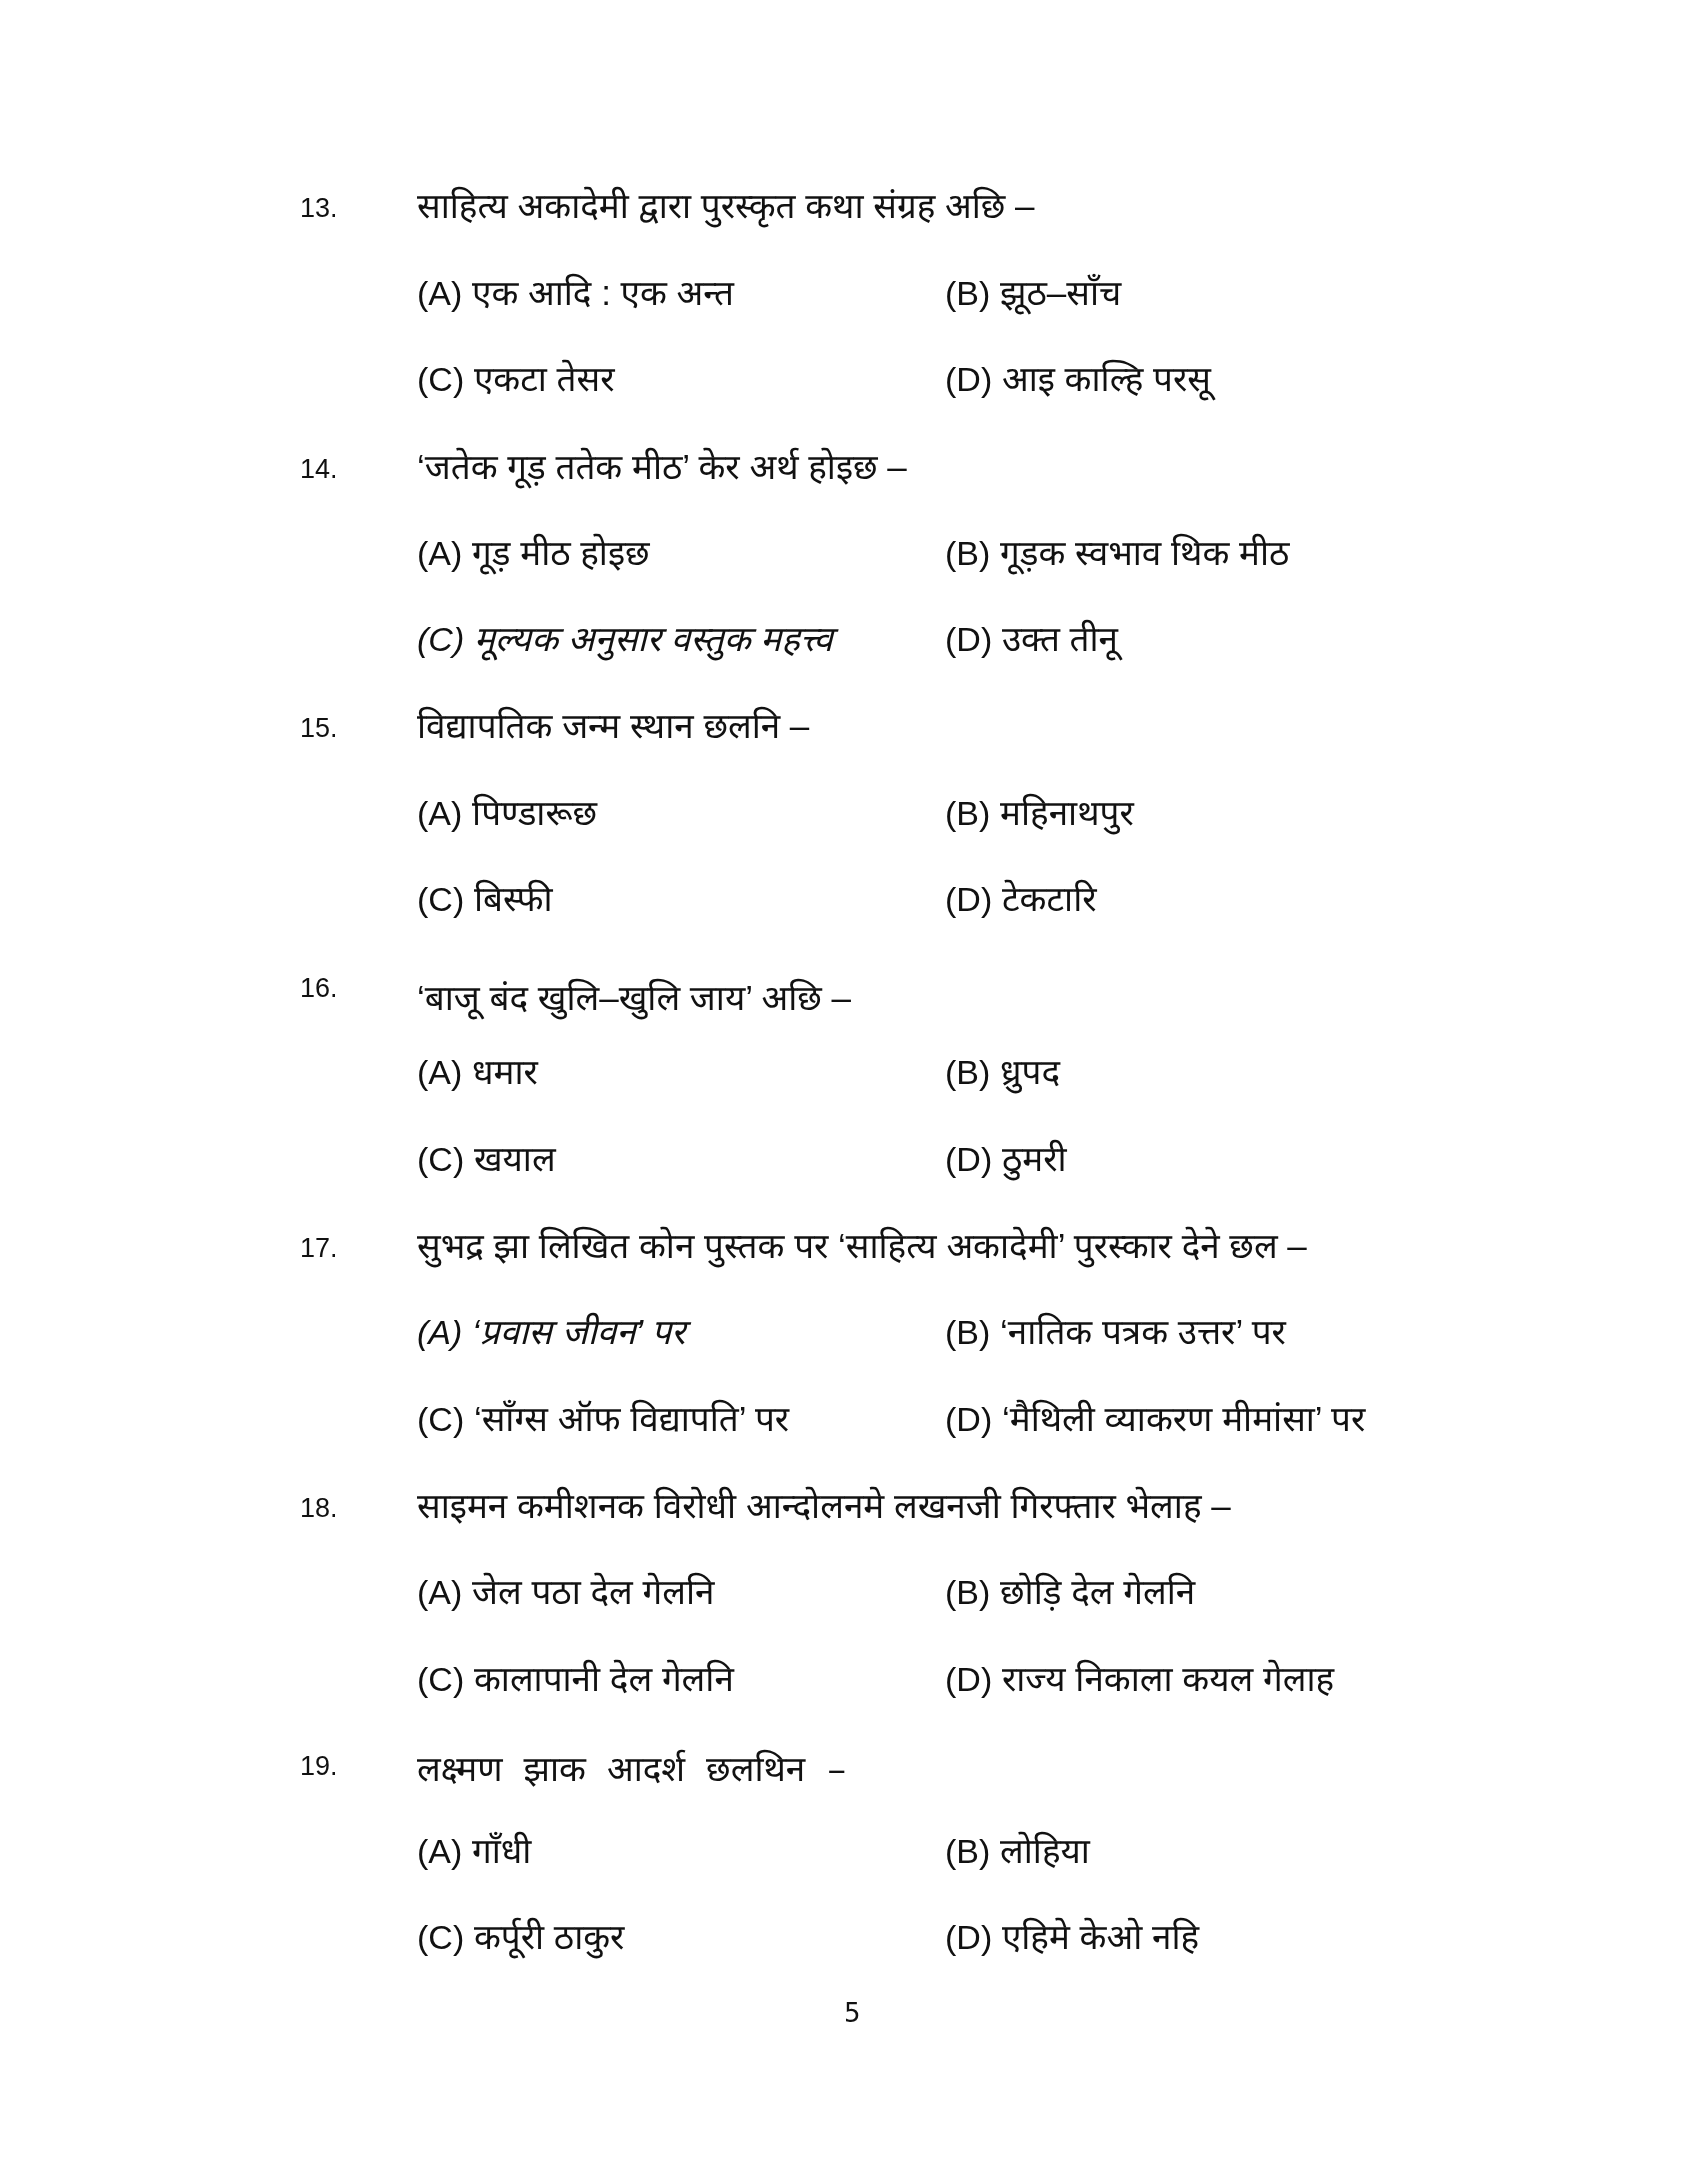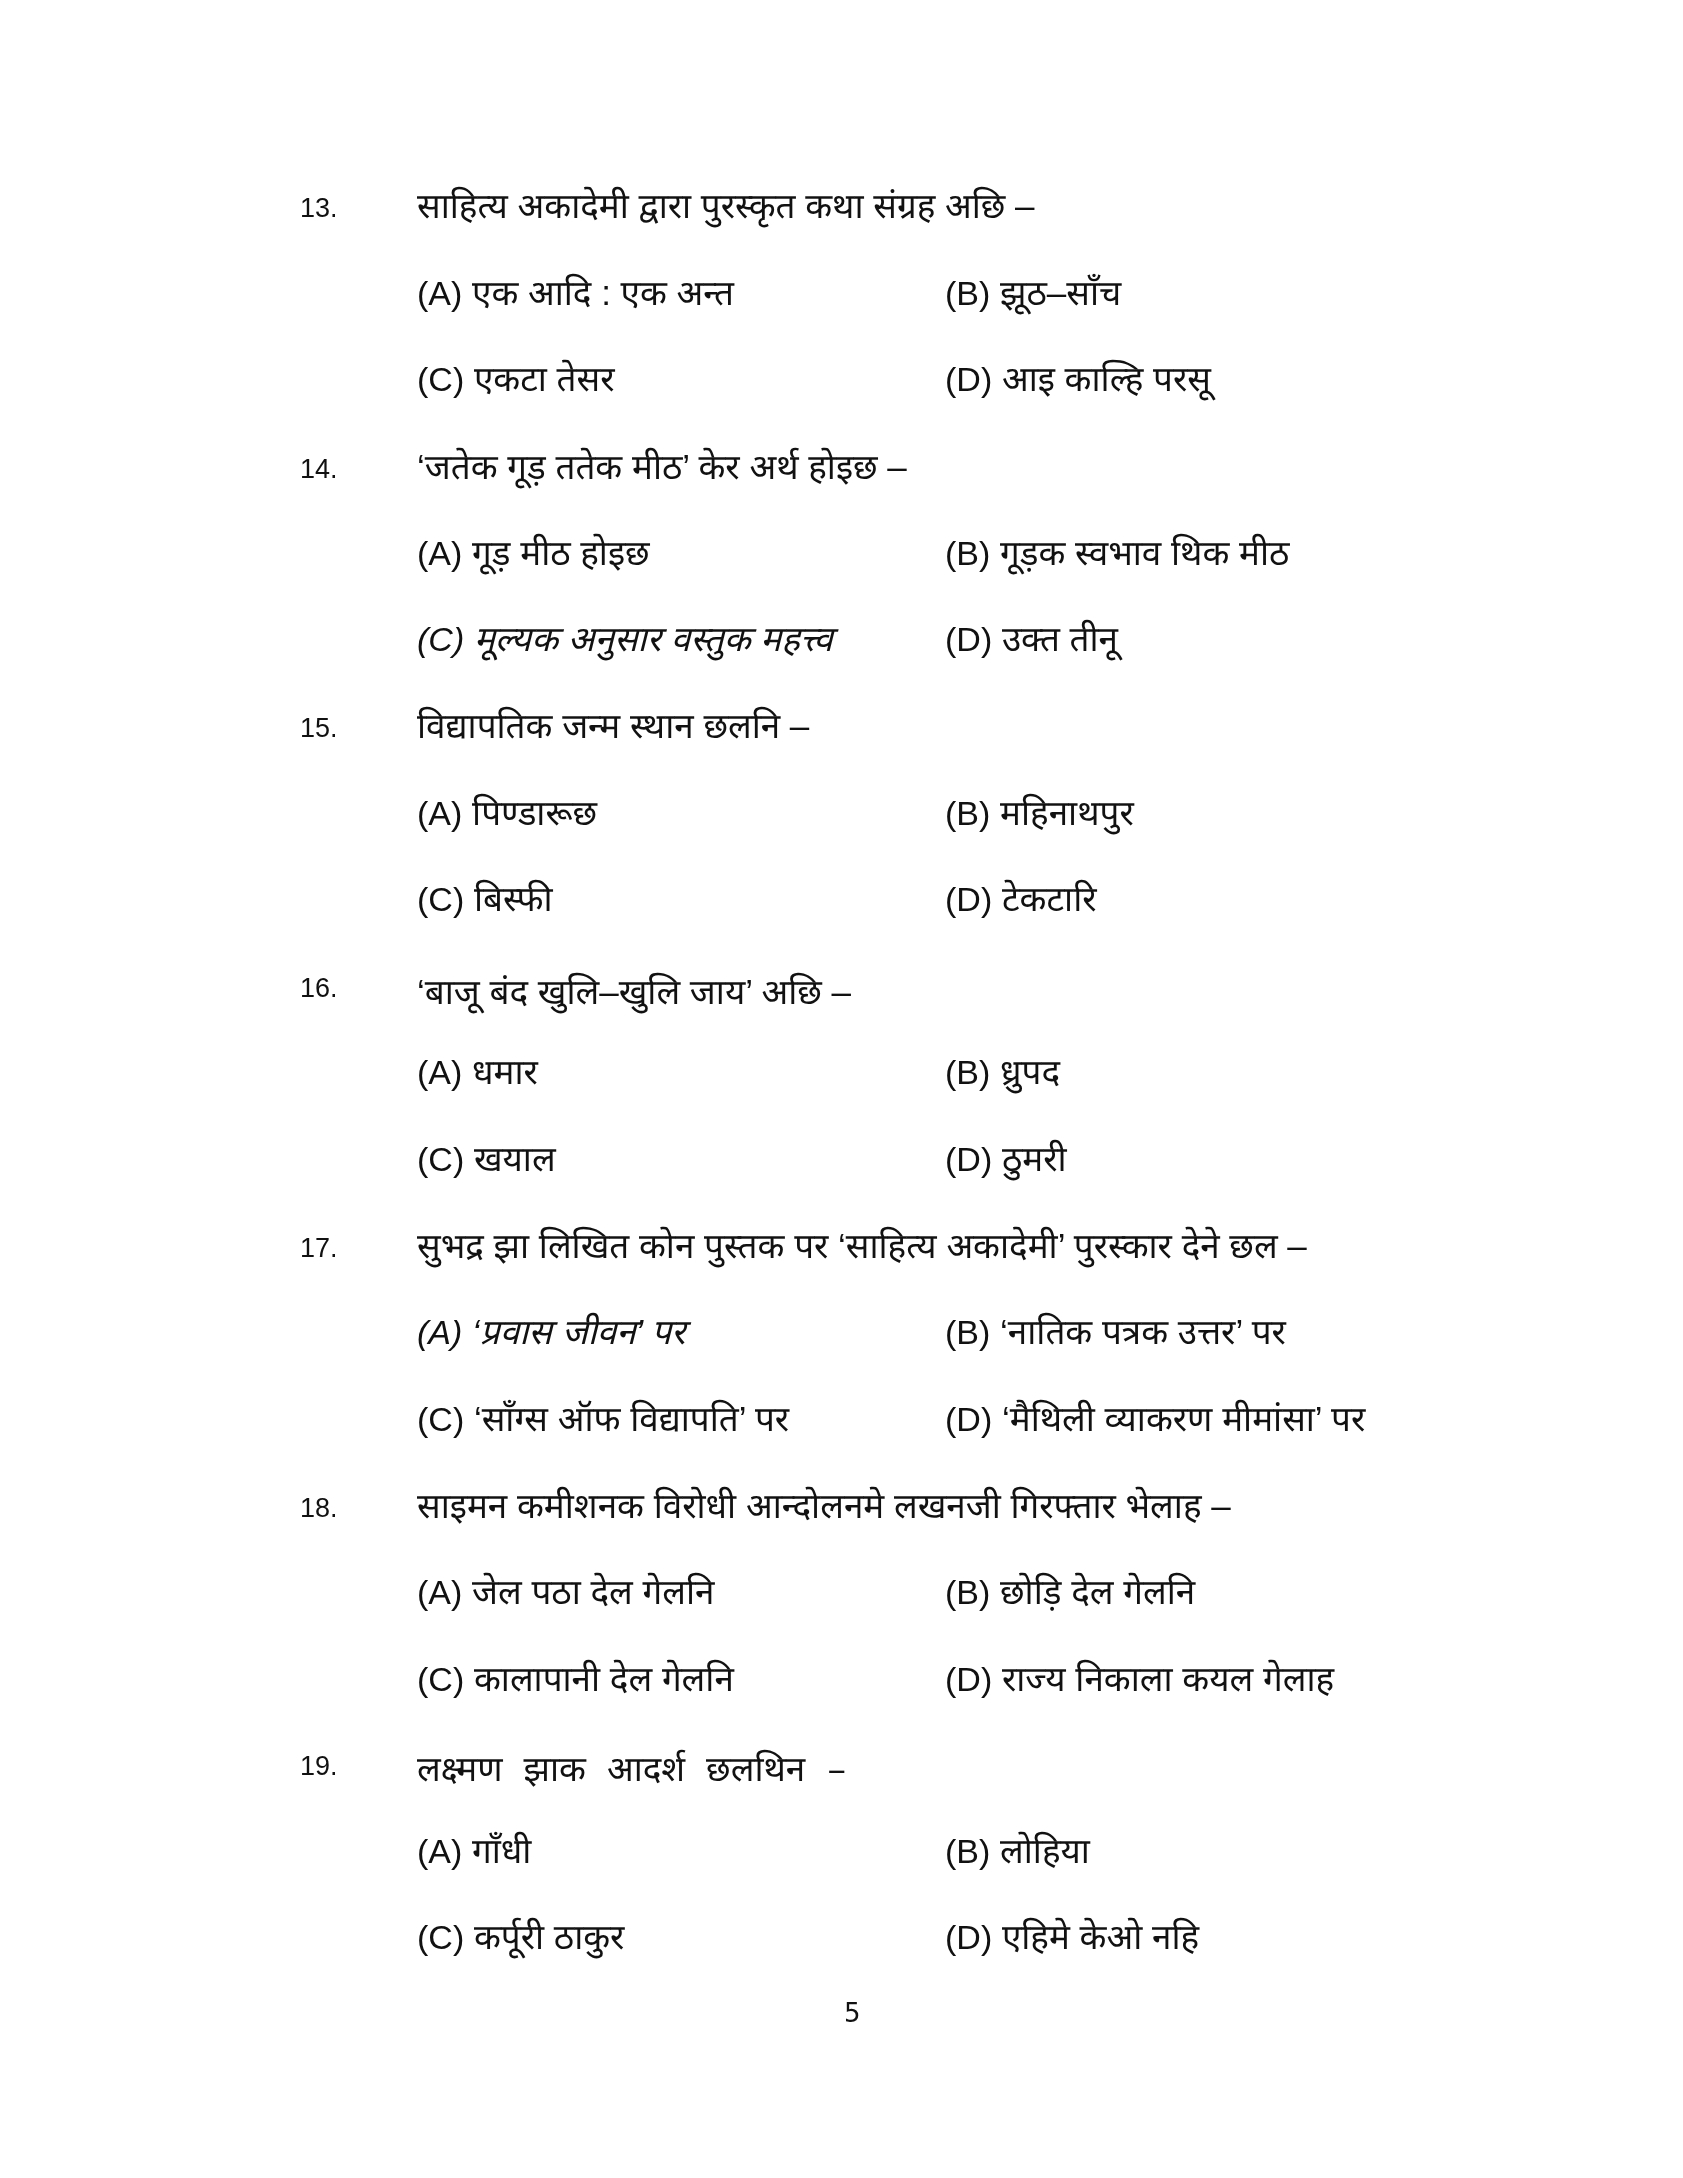--- a/index.html
+++ b/index.html
@@ -41,21 +41,21 @@
     <span class="qnum" style="top:2px;">15.</span>
     <span class="qtext" style="top:0;">विद्यापतिक जन्म स्थान छलनि –</span>
     <span class="opt colA" style="top:87px;"><span class="lbl">(A)</span> <span>पिण्डारूछ</span></span>
     <span class="opt colB" style="top:87px;text-align:right;"><span class="lbl">(B)</span> <span>महिनाथपुर</span></span>
     <span class="opt colA" style="top:173px;"><span class="lbl">(C)</span> <span>बिस्फी</span></span>
     <span class="opt colB" style="top:173px;"><span class="lbl">(D)</span> <span>टेकटारि</span></span>
   </div>
 
   <div class="q" style="top:966px;">
     <span class="qnum" style="top:2px;">16.</span>
-    <span class="qtext" style="top:6px;">‘बाजू बंद खुलि–खुलि जाय’ अछि –</span>
+    <span class="qtext" style="top:12px;">‘बाजू बंद खुलि–खुलि जाय’ अछि –</span>
     <span class="opt colA" style="top:86px;"><span class="lbl">(A)</span> <span>धमार</span></span>
     <span class="opt colB" style="top:86px;"><span class="lbl">(B)</span> <span>ध्रुपद</span></span>
     <span class="opt colA" style="top:173px;"><span class="lbl">(C)</span> <span>खयाल</span></span>
     <span class="opt colB" style="top:173px;"><span class="lbl">(D)</span> <span>ठुमरी</span></span>
   </div>
 
   <div class="q" style="top:1226px;">
     <span class="qnum" style="top:2px;">17.</span>
     <span class="qtext" style="top:0;">सुभद्र झा लिखित कोन पुस्तक पर ‘साहित्य अकादेमी’ पुरस्कार देने छल –</span>
     <span class="opt colA" style="top:86px;font-style:italic;"><span class="lbl">(A)</span> <span>‘प्रवास जीवन’ पर</span></span>

